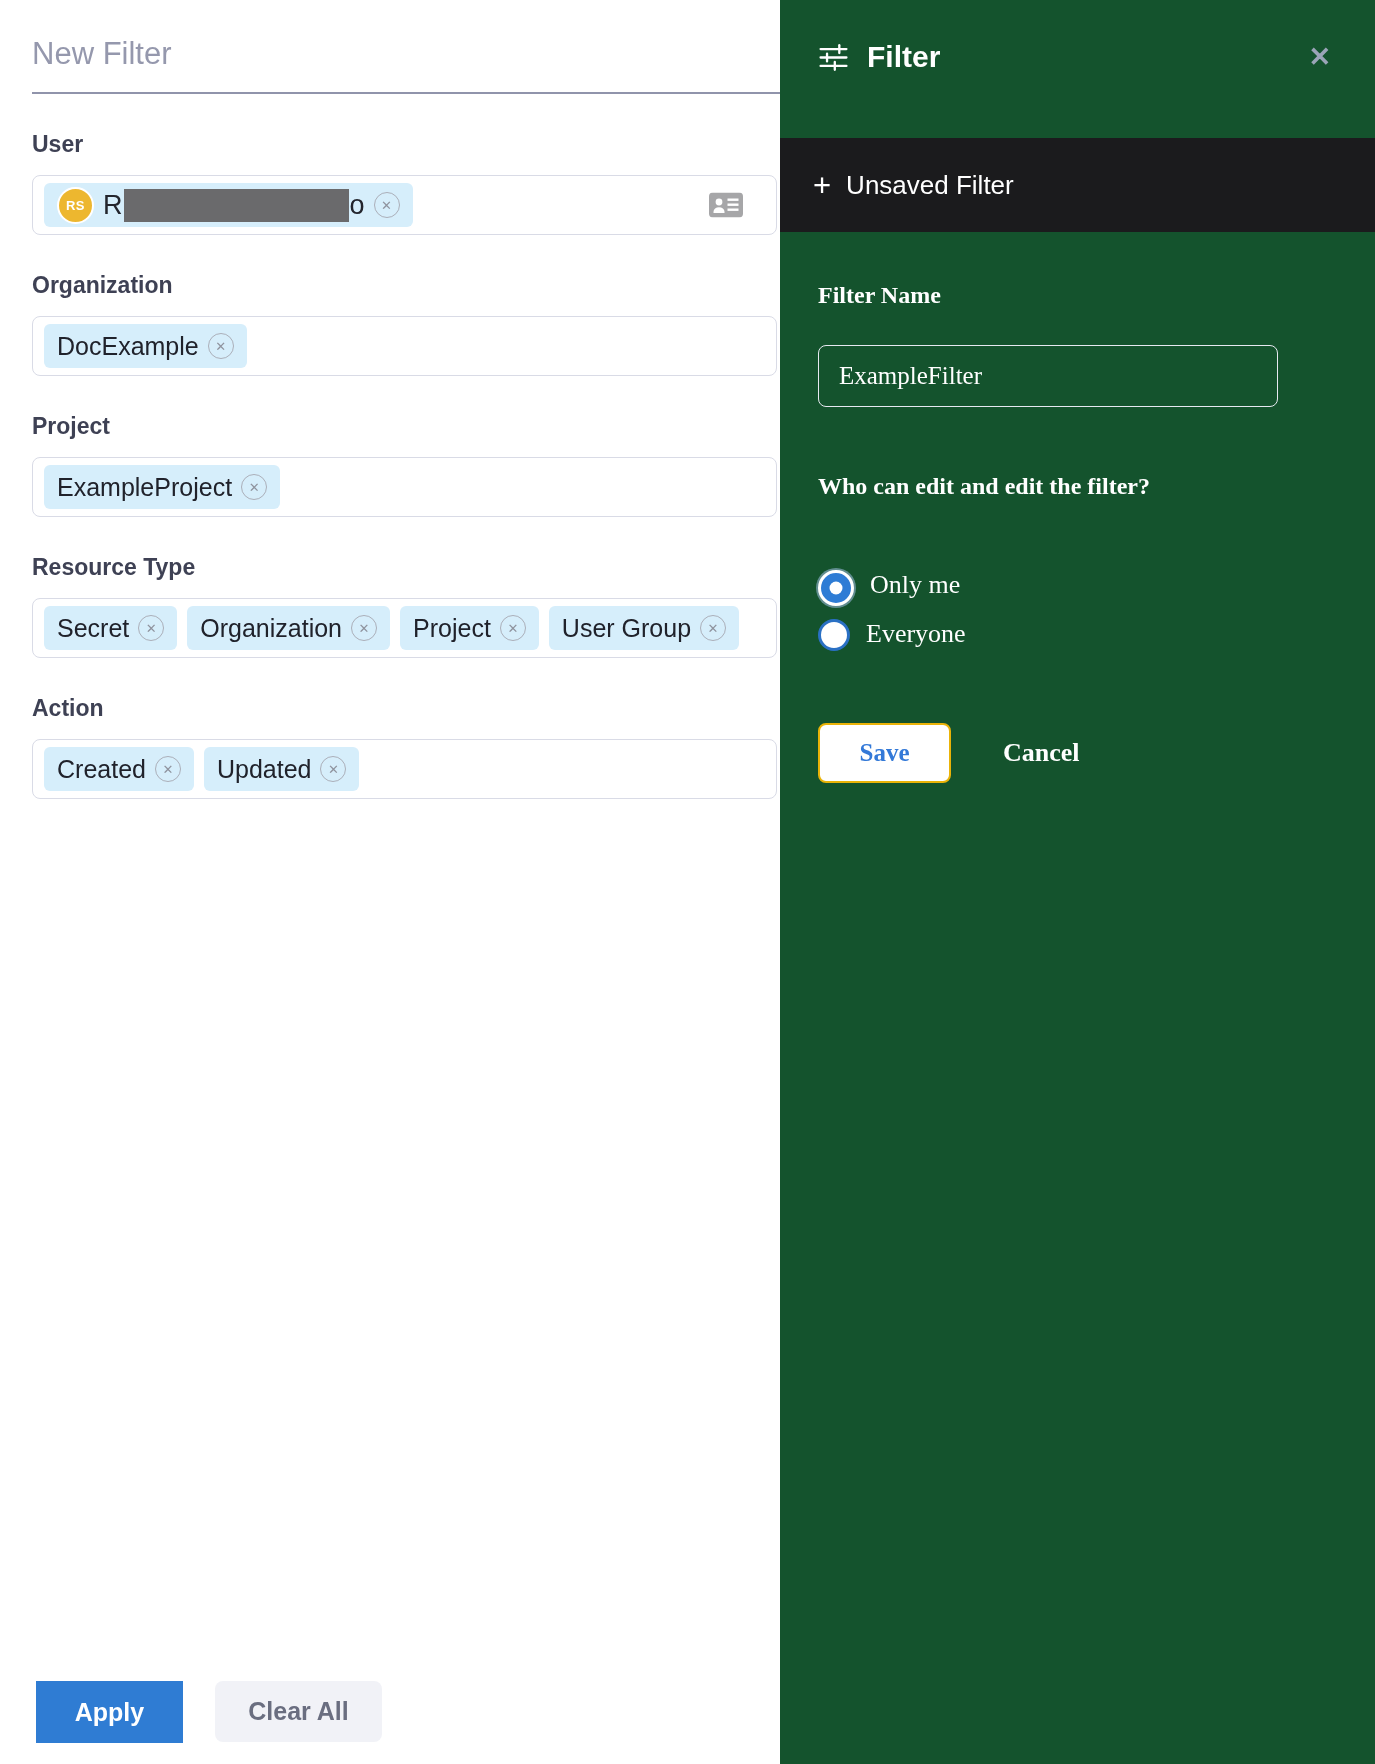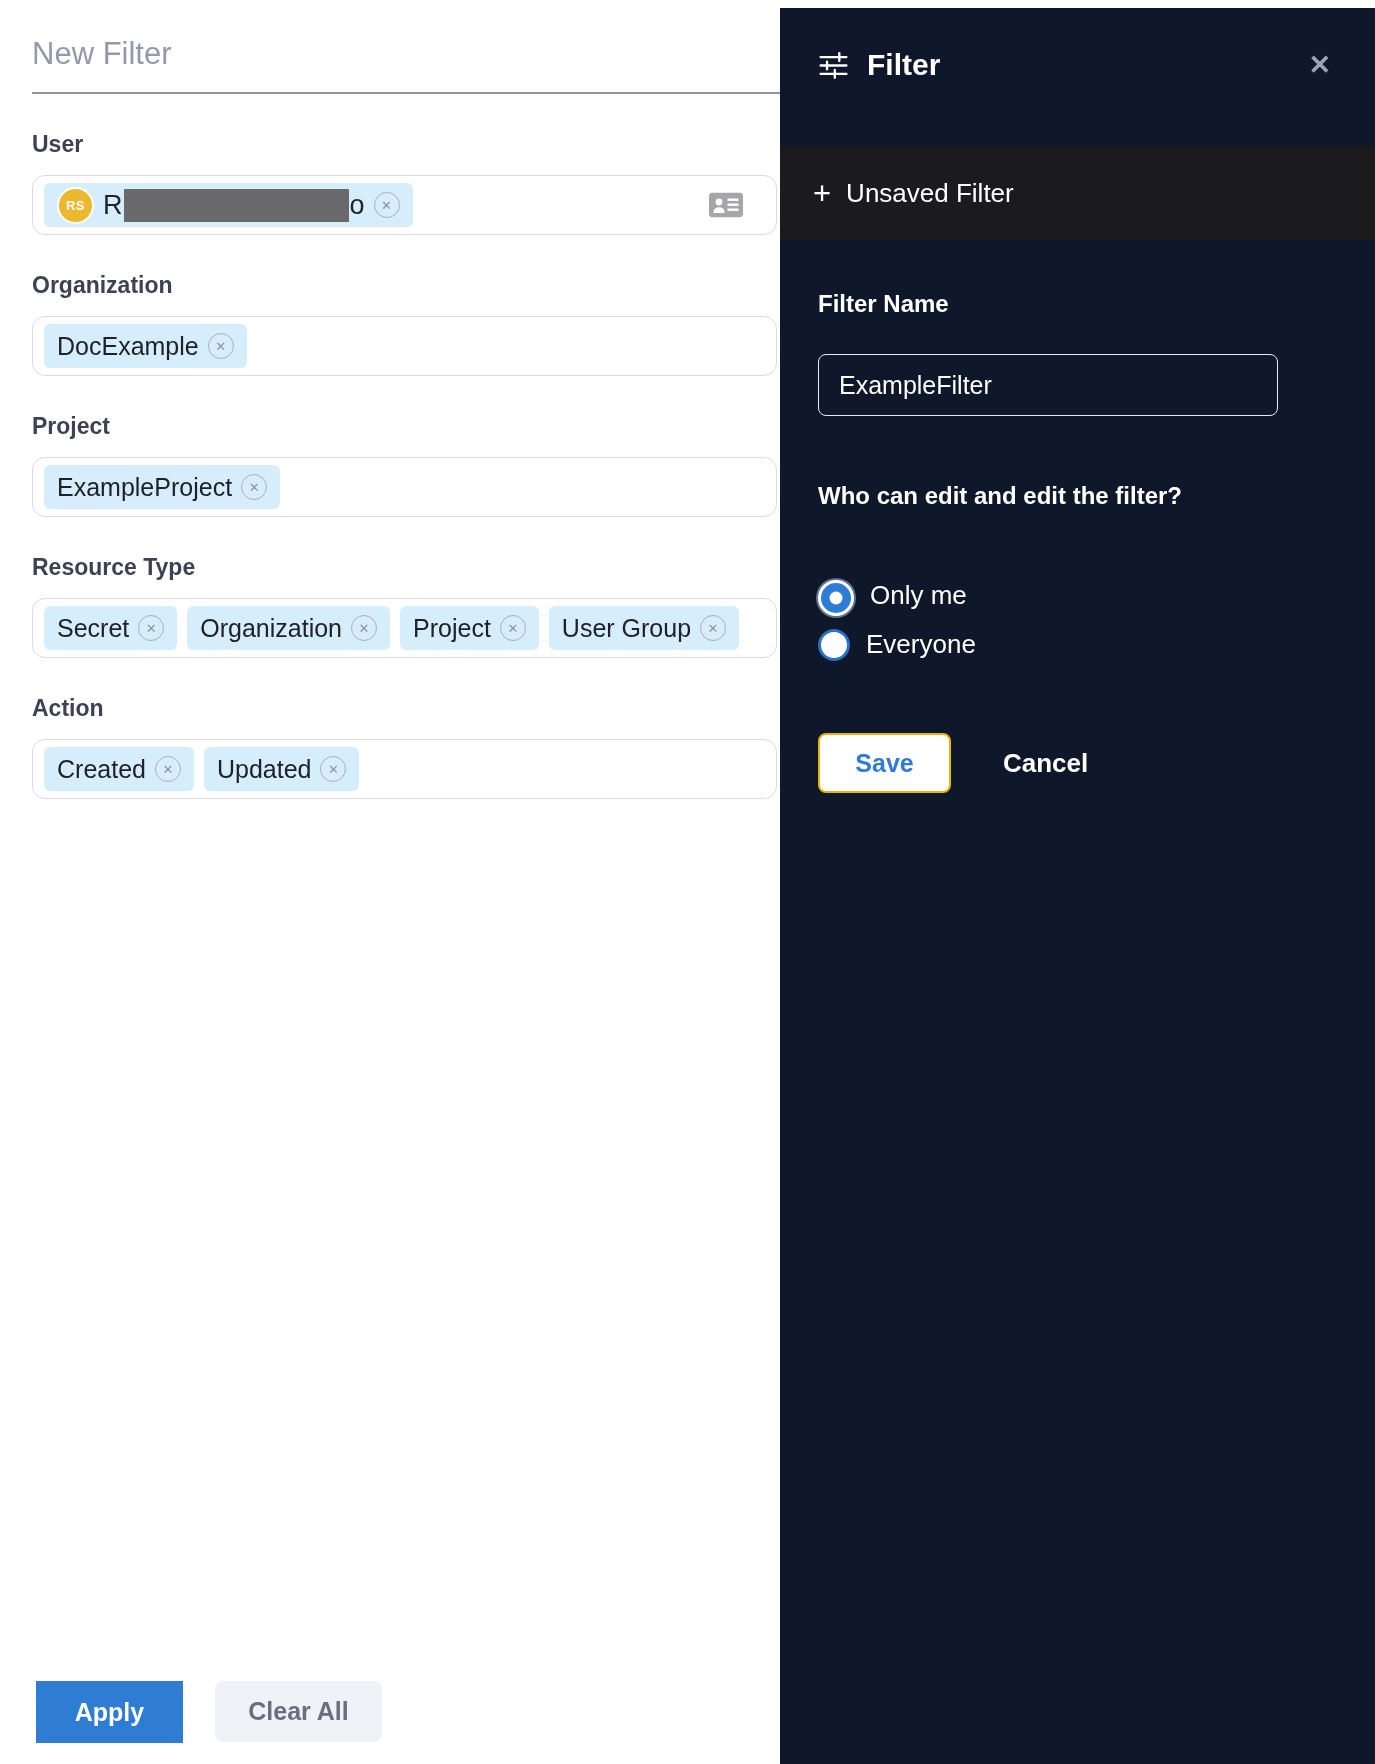--- a/index.html
+++ b/index.html
@@ -5,48 +5,48 @@
   html,body{margin:0;padding:0;background:#ffffff;}
   body{width:1375px;height:1764px;font-family:"Liberation Sans", sans-serif;overflow:hidden;}
   .app{display:flex;width:1375px;height:1764px;}
 
   
   .left{position:relative;width:828px;box-sizing:border-box;padding:36px 0 0 32px;background:#fff;}
   .title-input{display:block;width:748px;border:none;outline:none;background:#fff;
     border-bottom:2px solid #9094AB;font-size:31px;padding:0 0 20px 0;color:#3E4154;font-family:inherit;}
   .title-input::placeholder{color:#9598AD;opacity:1;}
   .fld-label{margin:37px 0 17px 0;font-size:23px;font-weight:600;color:#3E4154;}
-  .fld{width:745px;min-height:60px;box-sizing:border-box;border:1.5px solid #D9DBE6;border-radius:13px;
+  .fld{width:745px;min-height:60px;box-sizing:border-box;border:1.5px solid #D9DBE6;border-radius:8px;
     padding:7px 11px;display:flex;flex-wrap:wrap;align-items:center;gap:16px 10px;position:relative;background:#fff;}
   .chip{display:inline-flex;align-items:center;gap:9px;background:#D6EEFB;border-radius:6px;
     padding:0 13px;height:44px;font-size:25px;color:#20222B;white-space:nowrap;}
   .chip-x{width:26px;height:26px;box-sizing:border-box;border:1.5px solid #ABAFB9;border-radius:50%;
     color:#8F939E;font-size:13px;line-height:1;display:inline-flex;align-items:center;justify-content:center;
     cursor:pointer;flex:none;}
   .avatar{width:37px;height:37px;box-sizing:border-box;border-radius:50%;background:#EDB72F;border:2.5px solid #fff;
     color:#fff;font-weight:bold;font-size:13px;display:inline-flex;align-items:center;justify-content:center;letter-spacing:.5px;flex:none;}
   .user-name{font-size:27px;color:#23252D;display:inline-flex;align-items:center;}
   .redact{display:inline-block;width:225px;height:33px;background:#6A6A6C;margin:0 1px;}
   .card-icon{position:absolute;right:33px;top:50%;transform:translateY(-50%);cursor:pointer;line-height:0;}
   .bottom-btns{position:absolute;left:36px;bottom:21px;display:flex;gap:32px;}
   .btn-apply{width:147px;height:62px;background:#2F7CD3;color:#fff;border:none;border-radius:0;
     font-size:25px;font-weight:bold;font-family:inherit;cursor:pointer;}
   .btn-clear{width:167px;height:61px;background:#F1F2F7;color:#6A6E80;border:none;border-radius:8px;
     font-size:25px;font-weight:bold;font-family:inherit;cursor:pointer;}
 
   
-  .right{width:644px;background:#0f172a;color:#fff;box-sizing:border-box;display:flex;flex-direction:column;margin-top:8px;}
+  .right{width:644px;background:#14532d;color:#fff;box-sizing:border-box;display:flex;flex-direction:column;}
   .panel-header{display:flex;align-items:center;margin:40px 44px 0 38px;}
   .sliders{line-height:0;}
   .panel-title{font-size:30px;font-weight:bold;margin-left:18px;}
   .panel-close{margin-left:auto;color:#9AA4B7;font-size:27px;font-weight:bold;cursor:pointer;line-height:1;}
   .unsaved-bar{margin-top:64px;height:94px;background:#1B1B1D;display:flex;align-items:center;
     padding-left:33px;font-size:26px;color:#fff;}
   .plus{font-size:31px;font-weight:400;margin-right:15px;line-height:1;}
-  .panel-body{padding:0 24px 0 38px;}
+  .panel-body{padding:0 24px 0 38px;font-family:Liberation Serif, serif;}
   .fname-label{margin-top:50px;font-size:24px;font-weight:bold;}
   .fname-input{display:block;margin-top:36px;width:460px;height:62px;box-sizing:border-box;background:transparent;
     border:1.5px solid #E6E9F0;border-radius:8px;color:#fff;font-size:25px;padding:0 20px;font-family:inherit;outline:none;}
   .question{margin-top:66px;font-size:24px;font-weight:bold;}
   .radio-group{margin-top:70px;}
   .radio-row{display:flex;align-items:flex-start;cursor:pointer;}
   .radio-row + .radio-row{margin-top:13px;}
   .radio-sel{flex:none;width:30px;height:30px;border-radius:50%;background:#2E7CD5;border:3px solid #fff;
     box-shadow:0 0 0 2px rgba(160,190,225,.55);position:relative;box-sizing:content-box;}
   .radio-sel::after{content:"";position:absolute;left:50%;top:50%;transform:translate(-50%,-50%);

